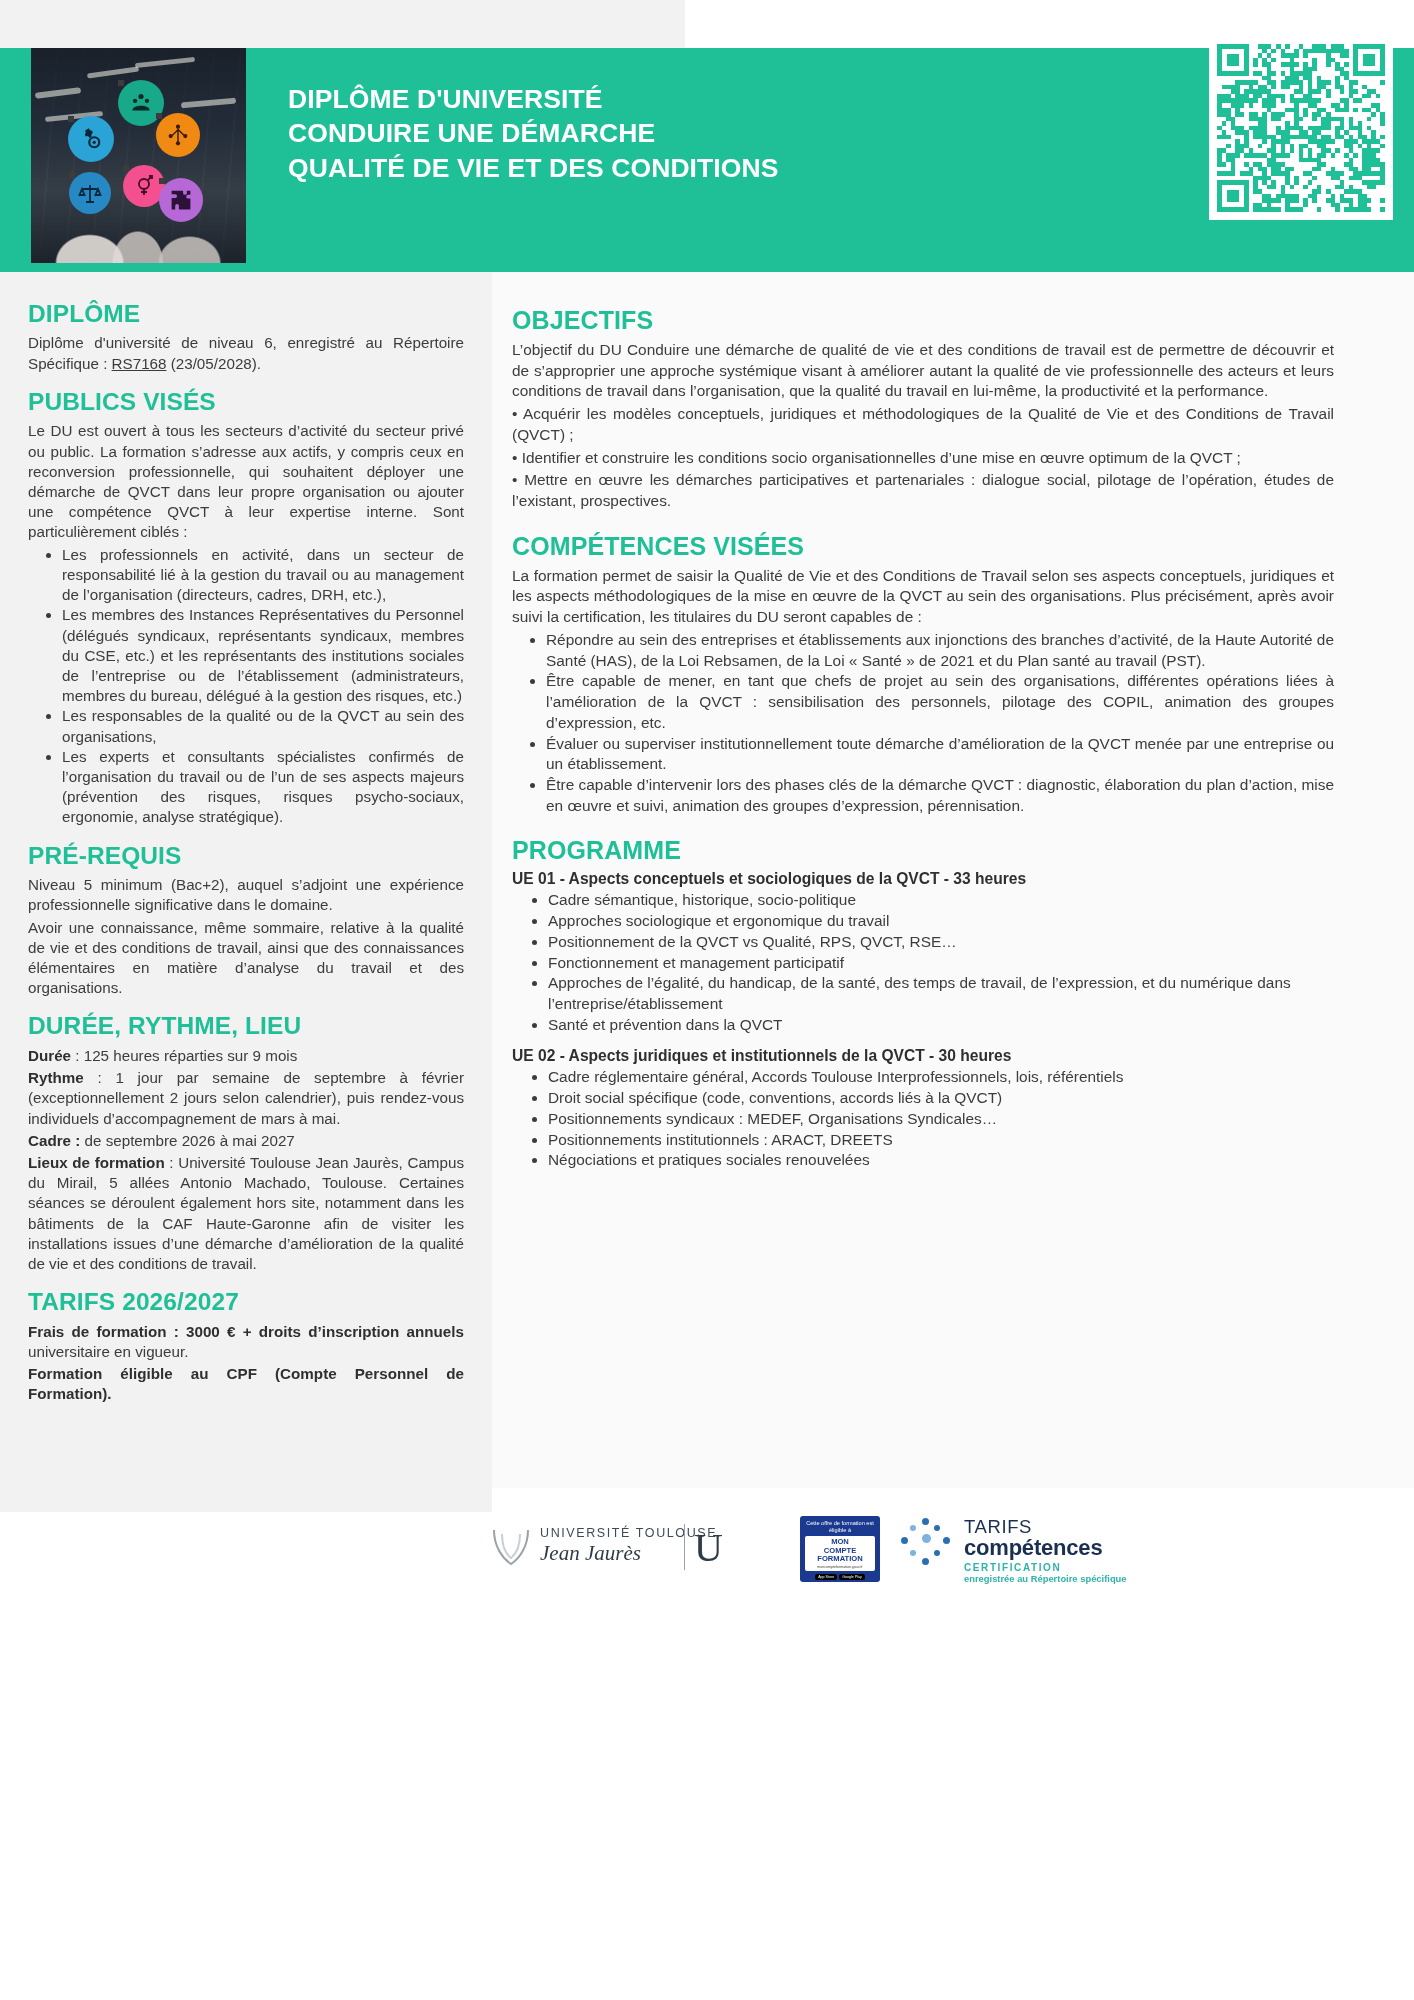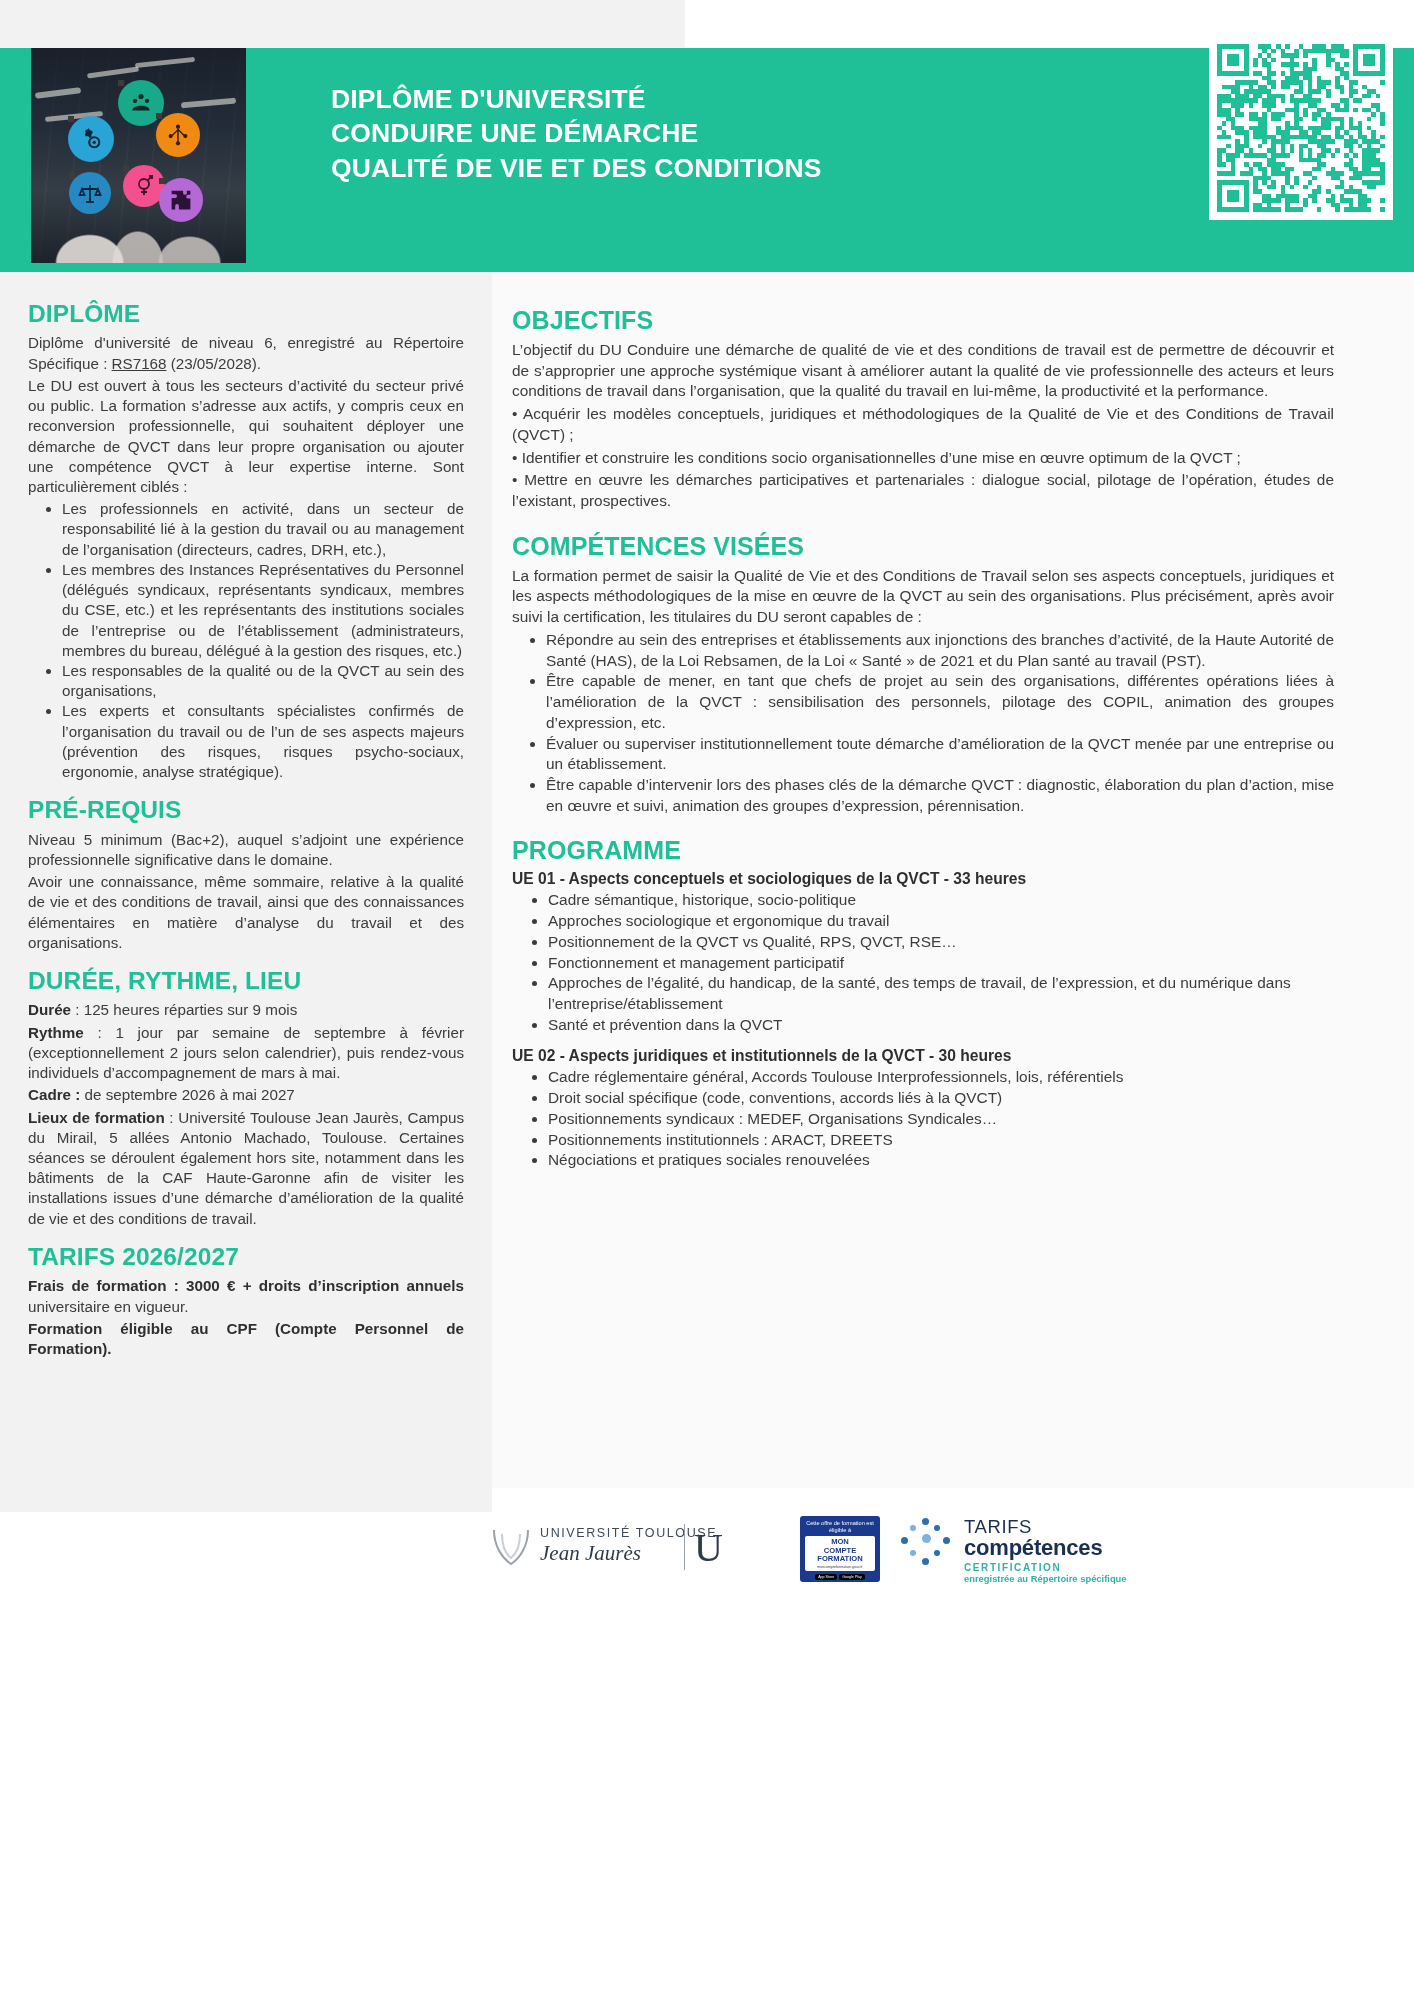--- a/index.html
+++ b/index.html
@@ -56,21 +56,20 @@
   .bub-orange{ width:44px; height:44px; left:125px; top:65px;  background:#f18a12; }
   .bub-pink  { width:42px; height:42px; left:92px;  top:117px; background:#f44f8e; }
   .bub-blue2 { width:42px; height:42px; left:38px;  top:124px; background:#2789c4; }
   .bub-purple{ width:44px; height:44px; left:128px; top:130px; background:#b668d6; }
   .bub svg { position:absolute; left:50%; top:50%; transform:translate(-50%,-50%); }
 
   .header-title {
     position:absolute; left:288px; top:82px; width:575px;
     color:#ffffff; font-weight:bold; font-size:26.5px; line-height:1.30;
     letter-spacing:.1px;
-    margin-left:43px;
   }
   .header-title div { white-space:nowrap; }
 
   .qr-box {
     position:absolute; right:21px; top:36px; width:184px; height:184px;
     background:#ffffff; padding:8px;
   }
   .qr-inner{ width:100%; height:100%; position:relative; }
   .qr-cell{ position:absolute; background:#1fbf97; }
   .qr-eye{ position:absolute; border:5px solid #1fbf97; }
@@ -829,20 +828,21 @@
 </div>
 
 <div class="content">
   <div class="divider"></div>
 
   <div class="col-left">
 
     <h2 class="sec">DIPLÔME</h2>
     <p class="body"><span>Diplôme d'université de niveau 6, enregistré au Répertoire Spécifique : </span><span class="u">RS7168</span><span> (23/05/2028).</span></p>
 
+    <h2 class="sec">PUBLICS VISÉS</h2>
     <p class="body">Le DU est ouvert à tous les secteurs d’activité du secteur privé ou public. La formation s’adresse aux actifs, y compris ceux en reconversion professionnelle, qui souhaitent déployer une démarche de QVCT dans leur propre organisation ou ajouter une compétence QVCT à leur expertise interne. Sont particulièrement ciblés :</p>
     <ul class="bul">
       <li>Les professionnels en activité, dans un secteur de responsabilité lié à la gestion du travail ou au management de l’organisation (directeurs, cadres, DRH, etc.),</li>
       <li>Les membres des Instances Représentatives du Personnel (délégués syndicaux, représentants syndicaux, membres du CSE, etc.) et les représentants des institutions sociales de l’entreprise ou de l’établissement (administrateurs, membres du bureau, délégué à la gestion des risques, etc.)</li>
       <li>Les responsables de la qualité ou de la QVCT au sein des organisations,</li>
       <li>Les experts et consultants spécialistes confirmés de l’organisation du travail ou de l’un de ses aspects majeurs (prévention des risques, risques psycho-sociaux, ergonomie, analyse stratégique).</li>
     </ul>
 
     <h2 class="sec">PRÉ-REQUIS</h2>
     <p class="body">Niveau 5 minimum (Bac+2), auquel s’adjoint une expérience professionnelle significative dans le domaine.</p>

